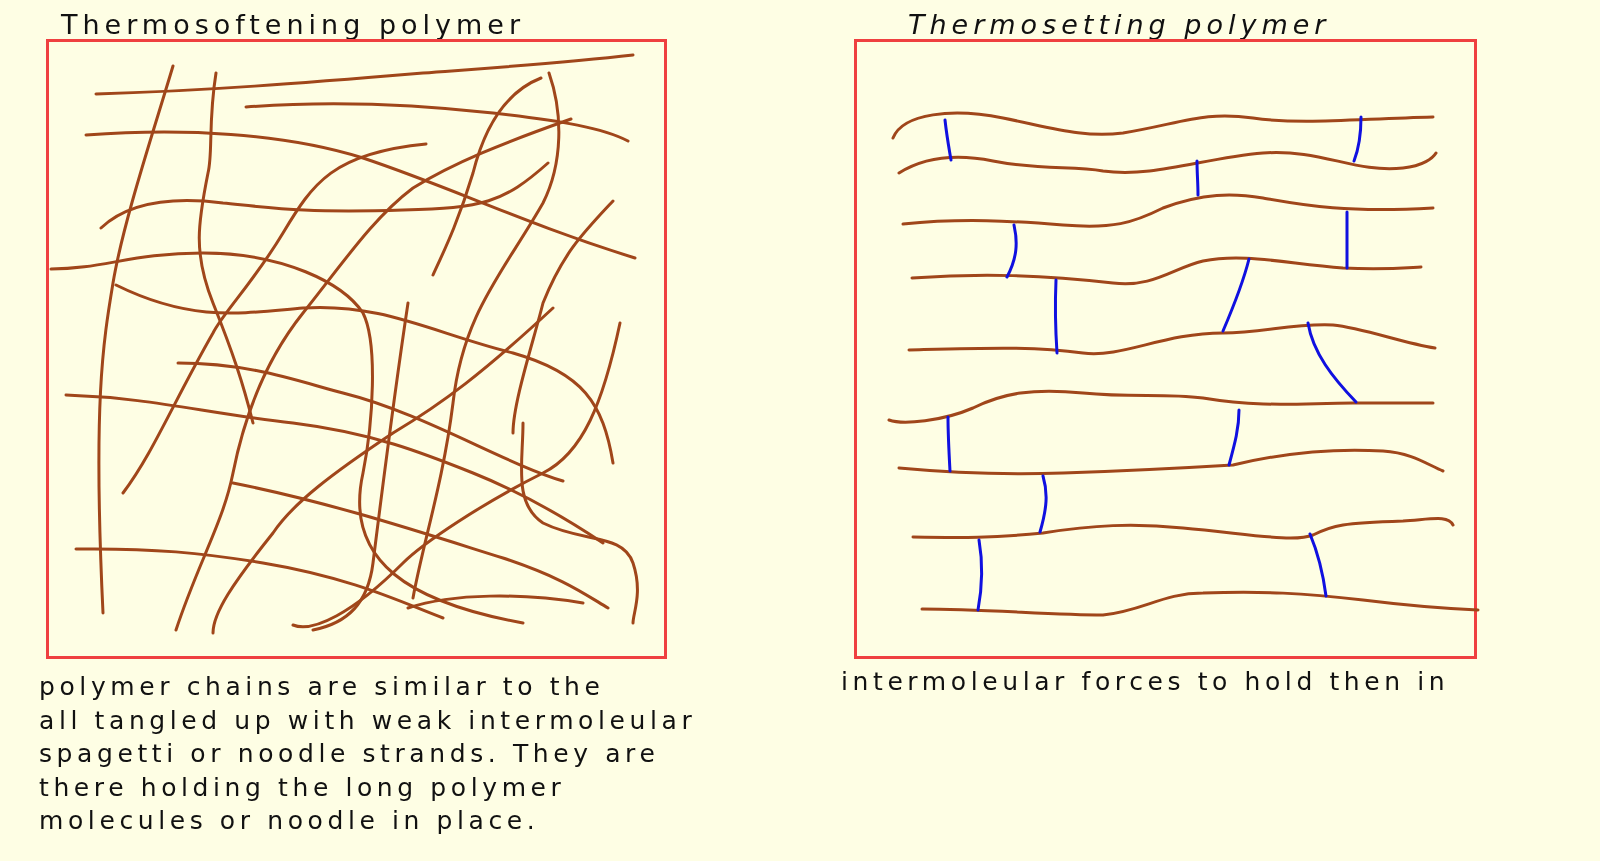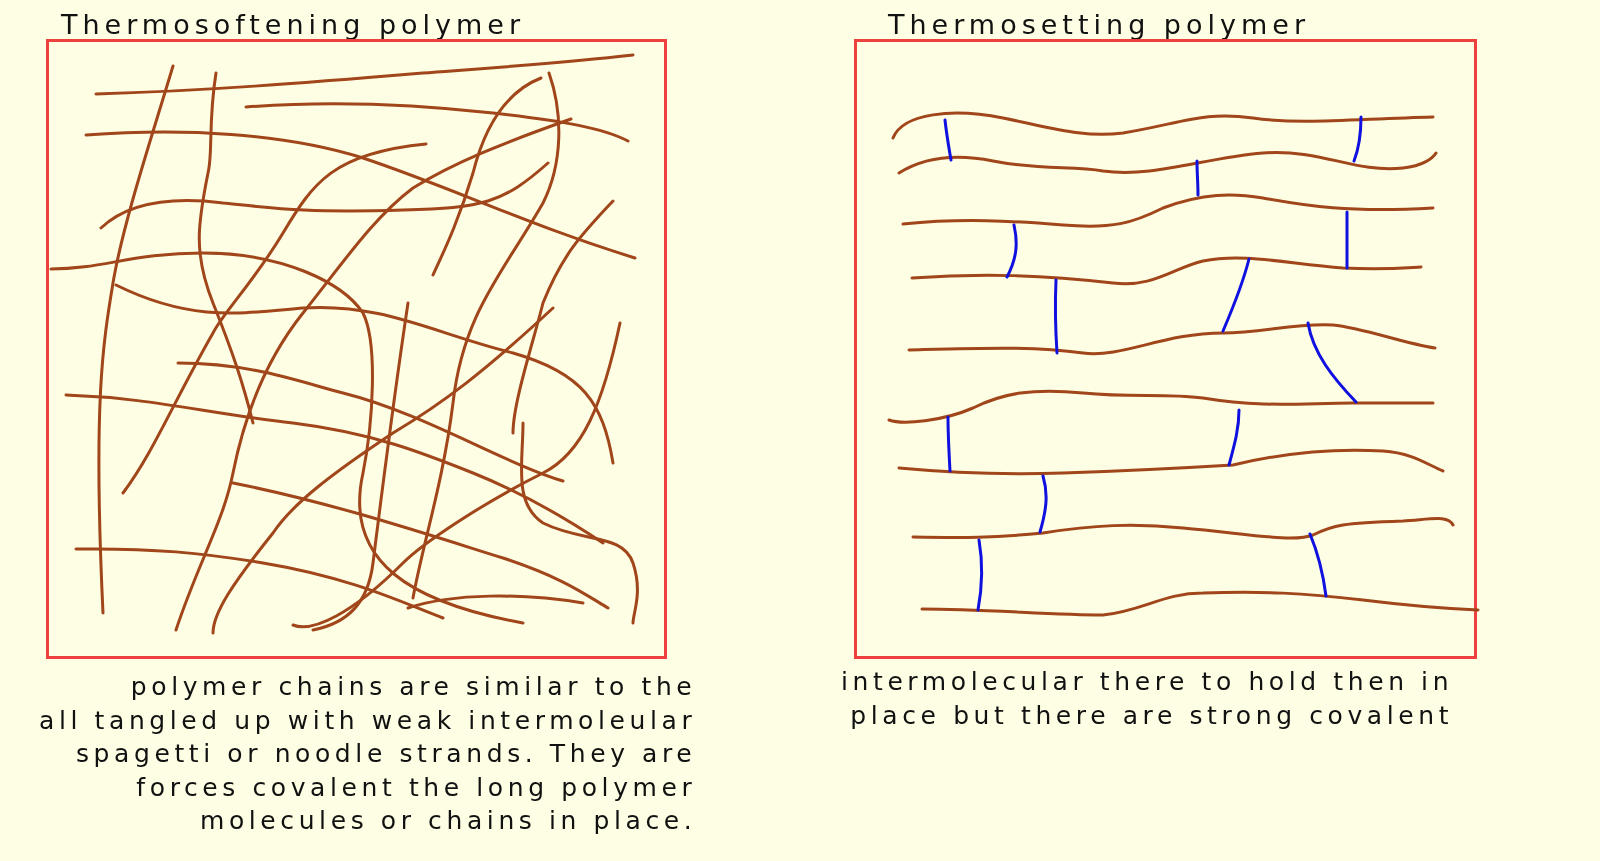--- a/index.html
+++ b/index.html
@@ -18,21 +18,21 @@
       position: absolute; box-sizing: border-box;
       border: 3px solid #ef4040;
       background: #fefee4;
     }
     .panel svg { position: absolute; left: 0; top: 0; }
     .caption {
       position: absolute;
       font-size: 25px; letter-spacing: 4.6px; color: #111;
       line-height: 33.5px; white-space: nowrap;
     }
-    .caption div { height: 33.5px; text-align: right; }
+    .caption div { height: 33.5px; }
   </style>
 </head>
 <body>
 
 <div class="title" style="left:61px;text-align:center;">Thermosoftening polymer</div>
 
 <div class="panel" style="left:46px; top:39px; width:621px; height:620px;">
   <svg id="left-svg" width="621" height="620" viewBox="46 39 621 620">
       <path d="M 93 91 C 200 88 300 80 420 70 C 500 64 560 60 630 52" fill="none" stroke="#a0461a" stroke-width="3" stroke-linecap="round"></path>
       <path d="M 243 104 C 320 98 400 100 490 110 C 560 118 600 125 625 138" fill="none" stroke="#a0461a" stroke-width="3" stroke-linecap="round"></path>
@@ -56,25 +56,25 @@
       <path d="M 520 420 C 520 460 510 500 540 520 C 580 540 620 530 630 560 C 640 590 630 610 630 620" fill="none" stroke="#a0461a" stroke-width="3" stroke-linecap="round"></path>
       <path d="M 230 480 C 330 500 420 530 500 555 C 560 575 580 590 605 605" fill="none" stroke="#a0461a" stroke-width="3" stroke-linecap="round"></path>
       <path d="M 405 605 C 450 590 520 590 580 600" fill="none" stroke="#a0461a" stroke-width="3" stroke-linecap="round"></path>
     </svg>
 </div>
 
 <div class="caption" style="left:39px; top:670px;">
   <div>polymer chains are similar to the</div>
   <div>all tangled up with weak intermoleular</div>
   <div>spagetti or noodle strands.  They are</div>
-  <div>forces covalent the long polymer</div>
-  <div>molecules or chains in place.</div>
+  <div>there holding the long polymer</div>
+  <div>molecules or noodle in place.</div>
 </div>
 
-<div class="title" style="left:888px;">Thermosetting polymer</div>
+<div class="title" style="left:908px;font-style:italic;">Thermosetting polymer</div>
 
 <div class="panel" style="left:854px; top:39px; width:623px; height:620px;">
   <svg id="right-svg" width="623" height="620" viewBox="854 39 623 620">
       <path d="M 890 135 C 900 110 950 105 1000 115 C 1050 125 1080 135 1120 130 C 1180 120 1200 108 1250 115 C 1300 122 1350 116 1430 114" fill="none" stroke="#a0461a" stroke-width="3" stroke-linecap="round"></path>
       <path d="M 896 170 C 920 155 950 150 990 158 C 1040 168 1070 162 1100 168 C 1150 175 1200 155 1260 150 C 1320 146 1350 170 1400 165 C 1420 163 1430 155 1433 150" fill="none" stroke="#a0461a" stroke-width="3" stroke-linecap="round"></path>
       <path d="M 900 221 C 960 215 1010 218 1060 222 C 1110 226 1130 220 1160 205 C 1200 190 1230 190 1260 195 C 1300 202 1340 210 1430 205" fill="none" stroke="#a0461a" stroke-width="3" stroke-linecap="round"></path>
       <path d="M 909 275 C 980 270 1040 272 1110 280 C 1150 285 1170 265 1200 258 C 1240 250 1280 260 1340 265 C 1380 267 1400 265 1418 264" fill="none" stroke="#a0461a" stroke-width="3" stroke-linecap="round"></path>
       <path d="M 906 347 C 980 345 1030 343 1080 350 C 1120 355 1160 330 1220 330 C 1260 330 1290 320 1330 322 C 1360 325 1400 340 1432 345" fill="none" stroke="#a0461a" stroke-width="3" stroke-linecap="round"></path>
       <path d="M 886 417 C 900 422 940 418 970 405 C 1000 390 1030 385 1080 390 C 1130 395 1160 390 1200 395 C 1260 405 1300 400 1350 400 C 1380 400 1410 400 1430 400" fill="none" stroke="#a0461a" stroke-width="3" stroke-linecap="round"></path>
       <path d="M 896 465 C 950 470 1000 472 1060 470 C 1120 468 1180 465 1230 462 C 1280 450 1330 445 1380 448 C 1410 450 1425 462 1440 468" fill="none" stroke="#a0461a" stroke-width="3" stroke-linecap="round"></path>
@@ -90,15 +90,14 @@
       <path d="M 1305 320 C 1310 350 1330 375 1353 399" fill="none" stroke="#1010e0" stroke-width="3" stroke-linecap="round"></path>
       <path d="M 945 414 C 945 430 946 450 947 468" fill="none" stroke="#1010e0" stroke-width="3" stroke-linecap="round"></path>
       <path d="M 1236 407 C 1236 425 1232 440 1226 462" fill="none" stroke="#1010e0" stroke-width="3" stroke-linecap="round"></path>
       <path d="M 1040 473 C 1045 490 1044 505 1037 529" fill="none" stroke="#1010e0" stroke-width="3" stroke-linecap="round"></path>
       <path d="M 1307 531 C 1315 550 1320 570 1323 593" fill="none" stroke="#1010e0" stroke-width="3" stroke-linecap="round"></path>
       <path d="M 976 537 C 980 560 980 580 975 607" fill="none" stroke="#1010e0" stroke-width="3" stroke-linecap="round"></path>
     </svg>
 </div>
 
 <div class="caption" style="left:841px; top:665px;">
-  <div>intermolecular there to hold then in</div>
-  <div>place but there are strong covalent</div>
+  <div>intermoleular forces to hold then in</div>
 </div>
 
 </body></html>

